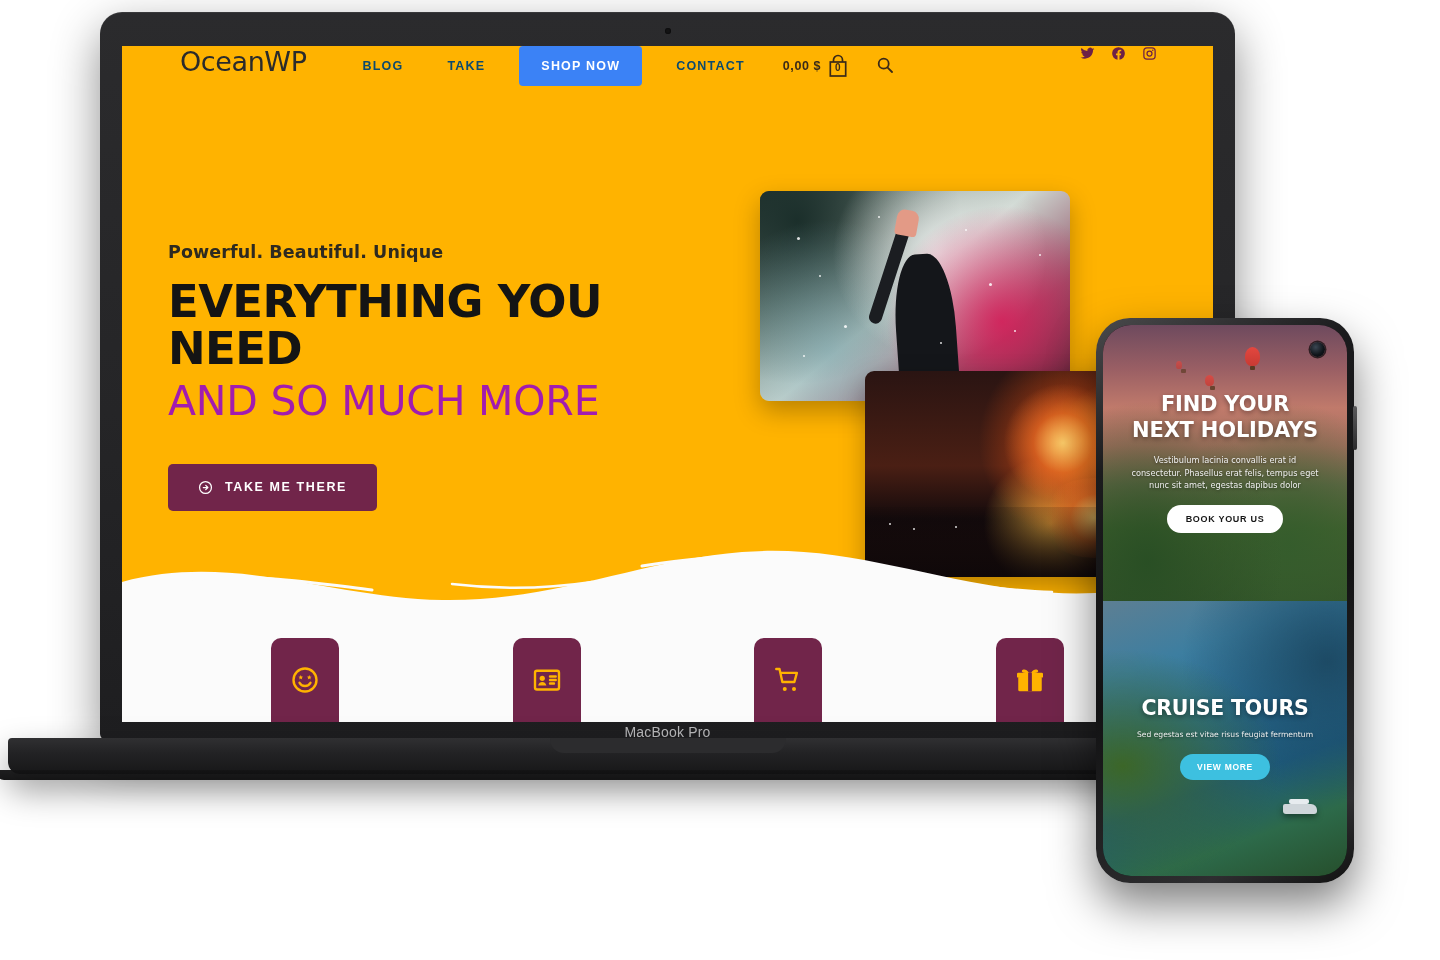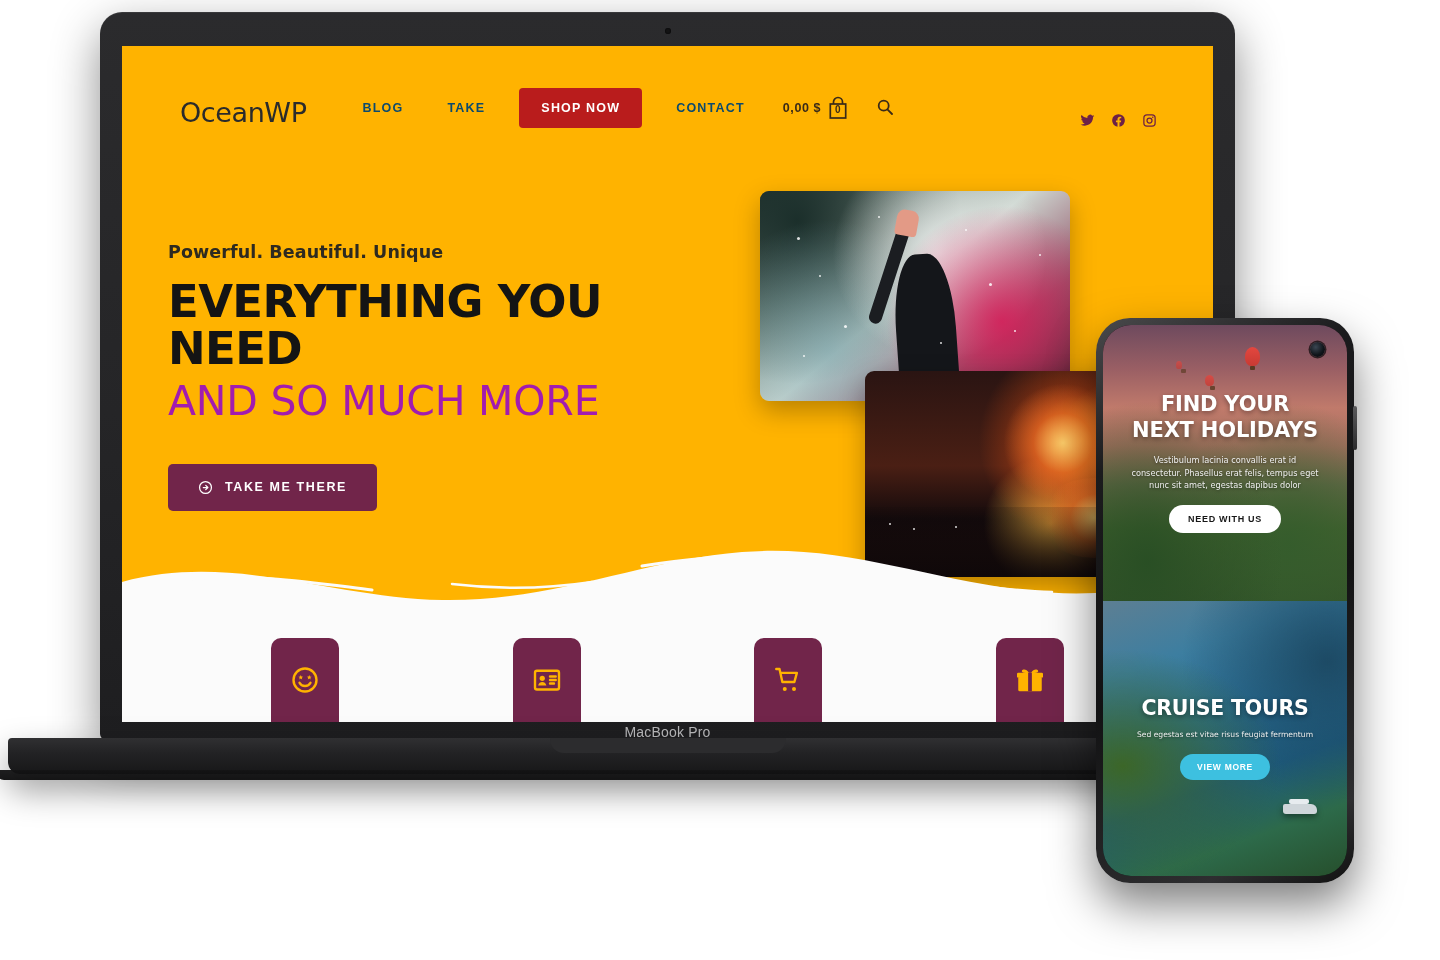--- a/index.html
+++ b/index.html
@@ -33,27 +33,27 @@
   .laptop-notch{
     position:absolute; left:50%; margin-left:-118px; top:0; width:236px; height:15px;
     background:#2c2c2e; border-radius:0 0 14px 14px;
   }
   .laptop-foot{ position:absolute; left:-104px; top:758px; width:1344px; height:10px;
     background:linear-gradient(180deg,#141415,#0c0c0d); border-radius:0 0 8px 8px;
     filter:blur(.3px); opacity:.95; }
 
   
   .site-header{ position:absolute; left:0; top:0; width:100%; height:82px;
-    display:flex; align-items:flex-end; padding:0 42px 0 58px; }
+    display:flex; align-items:flex-start; padding:0 42px 0 58px; }
   .logo{ font-size:27px; color:#2b2b2b; font-family:"DejaVu Sans", sans-serif; letter-spacing:-.4px; }
   .logo .dot{ color:#ffb300; }
   .nav{ display:flex; align-items:center; gap:0; margin-left:30px; }
   .nav a{ color:#0c4a6e; font-size:12.5px; font-weight:bold; letter-spacing:1.2px;
     text-decoration:none; padding:0 22px; }
-  .shop-btn{ background:#b91c1c; color:#fff; font-size:12.5px; font-weight:bold;
+  .shop-btn{ background:#3b82f6; color:#fff; font-size:12.5px; font-weight:bold;
     letter-spacing:1.2px; padding:13px 22px; border-radius:4px; border:none;
     margin:0 12px; cursor:pointer; font-family:"Liberation Sans",sans-serif; }
   .cart{ display:flex; align-items:center; gap:6px; margin-left:16px; color:#3a2a18;
     font-size:12.5px; font-weight:bold; letter-spacing:.6px; }
   .bag{ position:relative; width:22px; height:24px; }
   .bag svg{ display:block; }
   .bag .count{ position:absolute; left:0; right:0; top:8px; text-align:center;
     font-size:10px; font-weight:bold; color:#3a2a18; }
   .search-ic{ margin-left:22px; cursor:pointer; }
   .socials{ margin-left:auto; display:flex; align-items:center; gap:16px; padding-right:14px; }
@@ -342,21 +342,21 @@
         <div class="punch"></div>
 
         <div class="pscene top">
           <span class="balloon" style="left:58%;top:8%"></span>
           <span class="balloon" style="left:42%;top:18%;width:9px;height:11px;opacity:.8"></span>
           <span class="balloon" style="left:30%;top:13%;width:6px;height:8px;opacity:.65"></span>
           <div class="pcontent">
             <div class="ptitle t1">FIND YOUR</div>
             <div class="ptitle t1">NEXT HOLIDAYS</div>
             <div class="ptext">Vestibulum lacinia convallis erat id consectetur. Phasellus erat felis, tempus eget nunc sit amet, egestas dapibus dolor</div>
-            <button class="pbtn white">NEED WITH US</button>
+            <button class="pbtn white">BOOK YOUR US</button>
           </div>
         </div>
 
         <div class="pscene bot">
           <div class="ship"></div>
           <div class="pcontent">
             <div class="ptitle t2">CRUISE TOURS</div>
             <div class="ptext small">Sed egestas est vitae risus feugiat fermentum</div>
             <button class="pbtn blue">VIEW MORE</button>
           </div>

